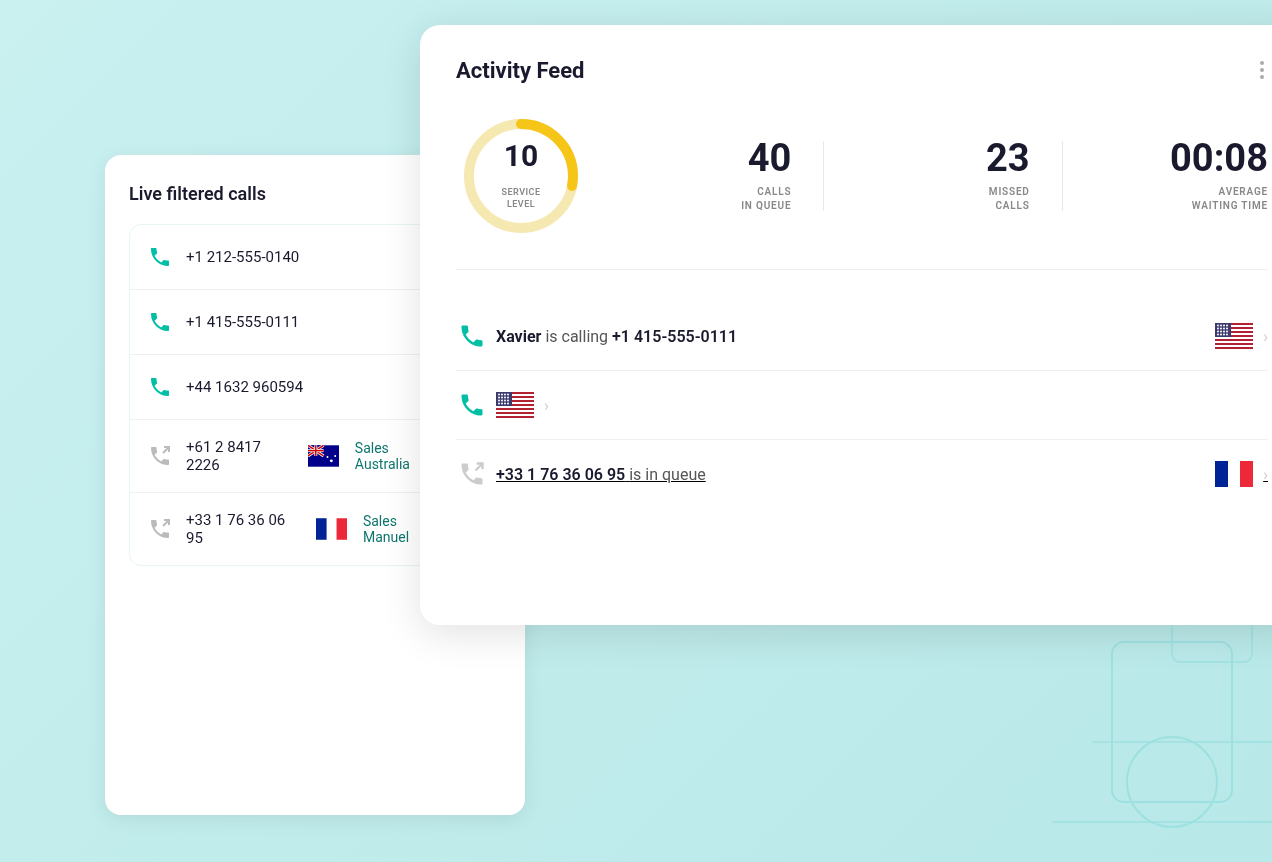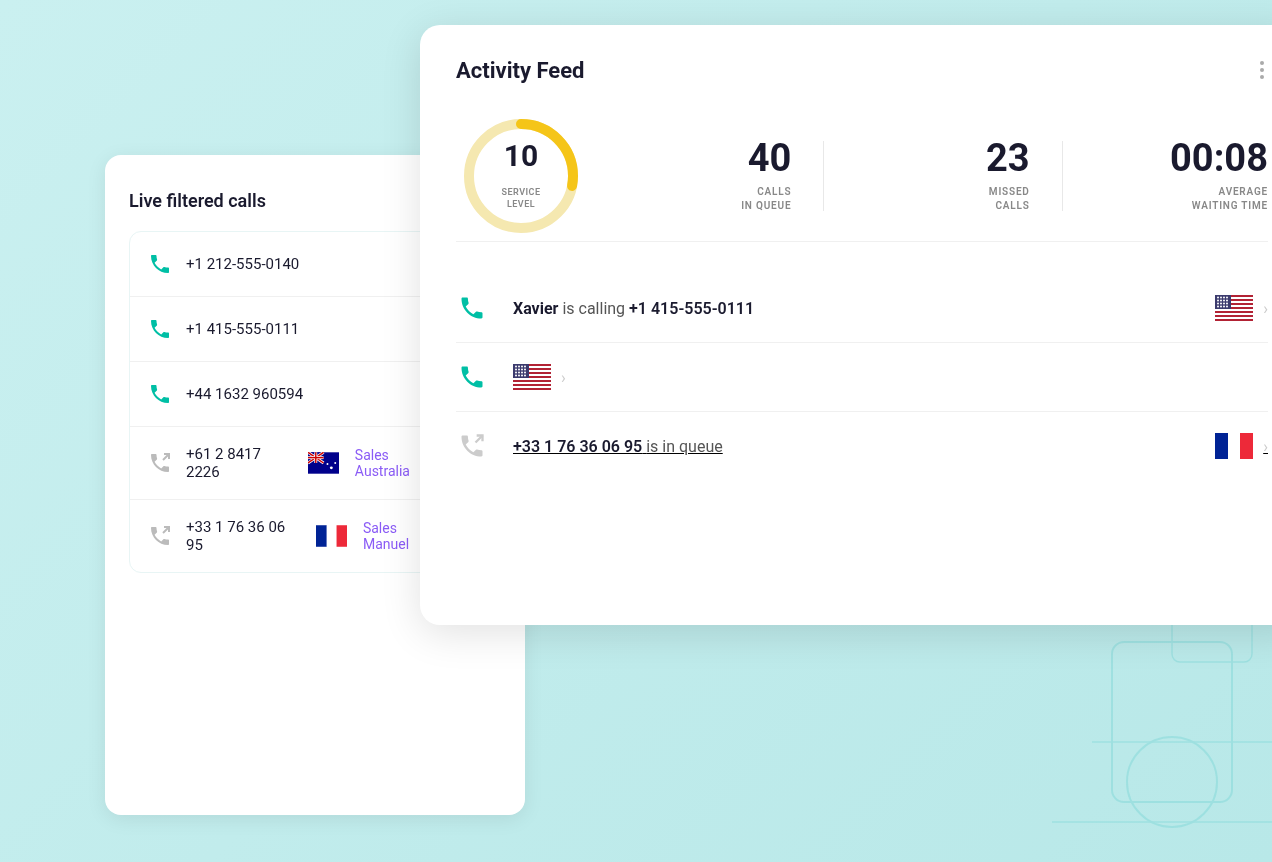--- a/index.html
+++ b/index.html
@@ -23,21 +23,20 @@
       border-radius: 16px;
       padding: 28px 24px;
       box-shadow: 0 4px 20px rgba(0,0,0,0.08);
     }
 
     .left-panel-title {
       font-size: 18px;
       font-weight: 600;
       color: #1a1a2e;
       margin-bottom: 20px;
-      margin-top: 7px;
     }
 
     .calls-list {
       border: 1.5px solid #e8f5f5;
       border-radius: 12px;
       overflow: hidden;
     }
 
     .call-item {
       display: flex;
@@ -87,21 +86,21 @@
       display: flex;
       align-items: center;
       justify-content: center;
       cursor: pointer;
       color: #888;
       font-size: 12px;
     }
 
     .sales-label {
       font-size: 14px;
-      color: #8b5cf6;
+      color: #0f766e;
       margin-left: 8px;
     }
 
     
     .activity-panel {
       position: absolute;
       left: 420px;
       top: 25px;
       width: 884px;
       min-height: 600px;
@@ -141,20 +140,21 @@
       display: block;
     }
 
     
     .stats-row {
       display: flex;
       align-items: center;
       gap: 0;
       margin-bottom: 32px;
       border-bottom: 1px solid #f0f0f0;
+      padding-bottom: 28px;
     }
 
     
     .donut-container {
       width: 130px;
       height: 130px;
       position: relative;
       flex-shrink: 0;
       margin-right: 32px;
     }
@@ -219,21 +219,21 @@
       margin-top: 8px;
       line-height: 1.4;
     }
 
     
     .call-row {
       display: flex;
       align-items: center;
       padding: 18px 0;
       border-bottom: 1px solid #f0f0f0;
-      gap: 25px;
+      gap: 8px;
     }
 
     .call-row:last-child {
       border-bottom: none;
       text-decoration: underline;
     }
 
     .call-row-icon {
       width: 32px;
       height: 32px;

